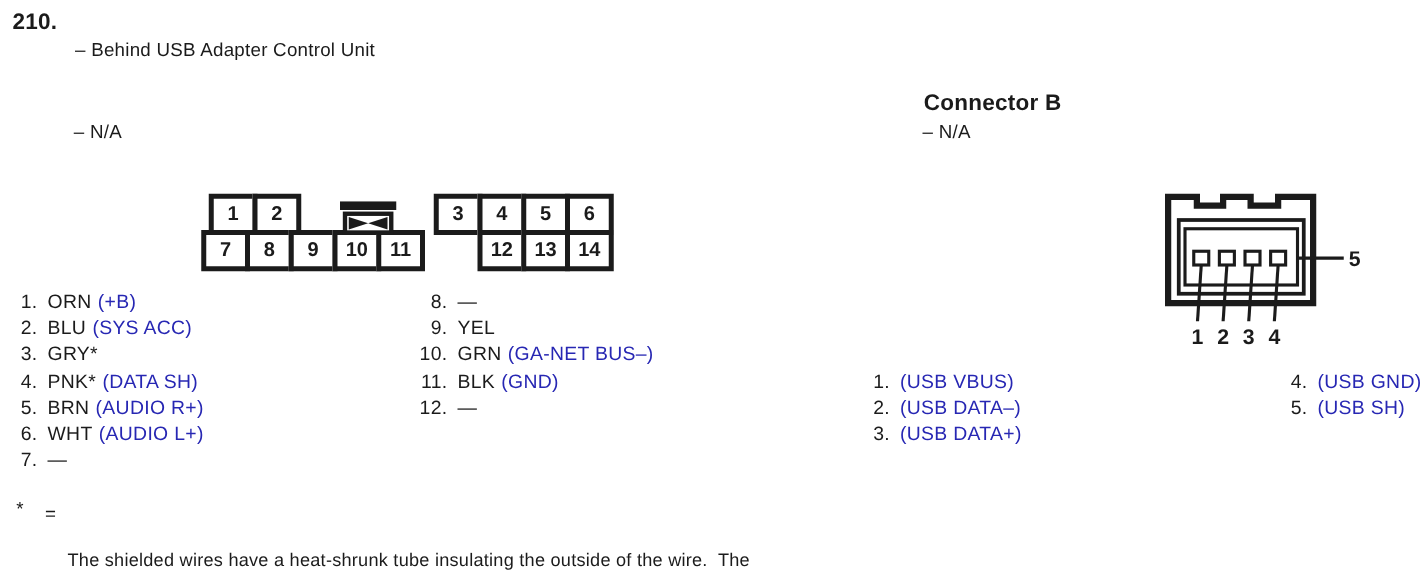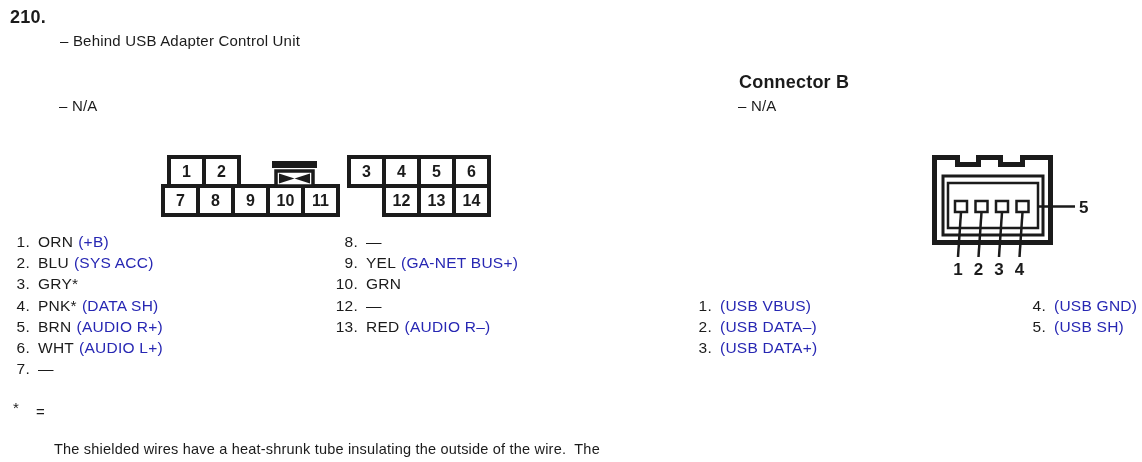--- a/index.html
+++ b/index.html
@@ -72,24 +72,24 @@
     <div class="prow"><span class="num">2.</span><span class="wire">BLU</span><span class="sig">(SYS ACC)</span></div>
     <div class="prow"><span class="num">3.</span><span class="wire">GRY*</span></div>
     <div class="prow"><span class="num">4.</span><span class="wire">PNK*</span><span class="sig">(DATA SH)</span></div>
     <div class="prow"><span class="num">5.</span><span class="wire">BRN</span><span class="sig">(AUDIO R+)</span></div>
     <div class="prow"><span class="num">6.</span><span class="wire">WHT</span><span class="sig">(AUDIO L+)</span></div>
     <div class="prow"><span class="num">7.</span><span class="wire">—</span><span class="sig"></span></div>
   </div>
 
   <div class="abs plist" style="left:332px;top:231px">
     <div class="prow"><span class="num">8.</span><span class="wire">—</span><span class="sig"></span></div>
-    <div class="prow"><span class="num">9.</span><span class="wire">YEL</span><span class="sig">(GA-NET BUS+)</span></div>
-    <div class="prow"><span class="num">10.</span><span class="wire">GRN</span></div>
+    <div class="prow"><span class="num">9.</span><span class="wire">YEL</span></div>
+    <div class="prow"><span class="num">10.</span><span class="wire">GRN</span><span class="sig">(GA-NET BUS–)</span></div>
+    <div class="prow"><span class="num">11.</span><span class="wire">BLK</span><span class="sig">(GND)</span></div>
     <div class="prow"><span class="num">12.</span><span class="wire">—</span><span class="sig"></span></div>
-    <div class="prow"><span class="num">13.</span><span class="wire">RED</span><span class="sig">(AUDIO R–)</span></div>
   </div>
 
   <svg class="abs" style="left:928px;top:150px" width="172" height="132" viewBox="0 0 172 132">
     <path d="M6.5 92.5 L6.5 7.5 L29.5 7.5 L29.5 14.5 L50.5 14.5 L50.5 7.5 L72.5 7.5 L72.5 14.5 L94.5 14.5 L94.5 7.5 L122.5 7.5 L122.5 92.5 Z" fill="#ffffff" stroke="#1b1b1b" stroke-width="5"></path>
     <rect x="15" y="26" width="100" height="59" fill="#ffffff" stroke="#1b1b1b" stroke-width="3"></rect>
     <rect x="20" y="33" width="90" height="45" fill="#ffffff" stroke="#1b1b1b" stroke-width="2.5"></rect>
     <line x1="110" y1="56.5" x2="147" y2="56.5" stroke="#1b1b1b" stroke-width="2.5"></line>
     <line x1="33" y1="62" x2="30" y2="107" stroke="#1b1b1b" stroke-width="2.5"></line>
     <line x1="53.5" y1="62" x2="50.5" y2="107" stroke="#1b1b1b" stroke-width="2.5"></line>
     <line x1="74" y1="62" x2="71" y2="107" stroke="#1b1b1b" stroke-width="2.5"></line>

